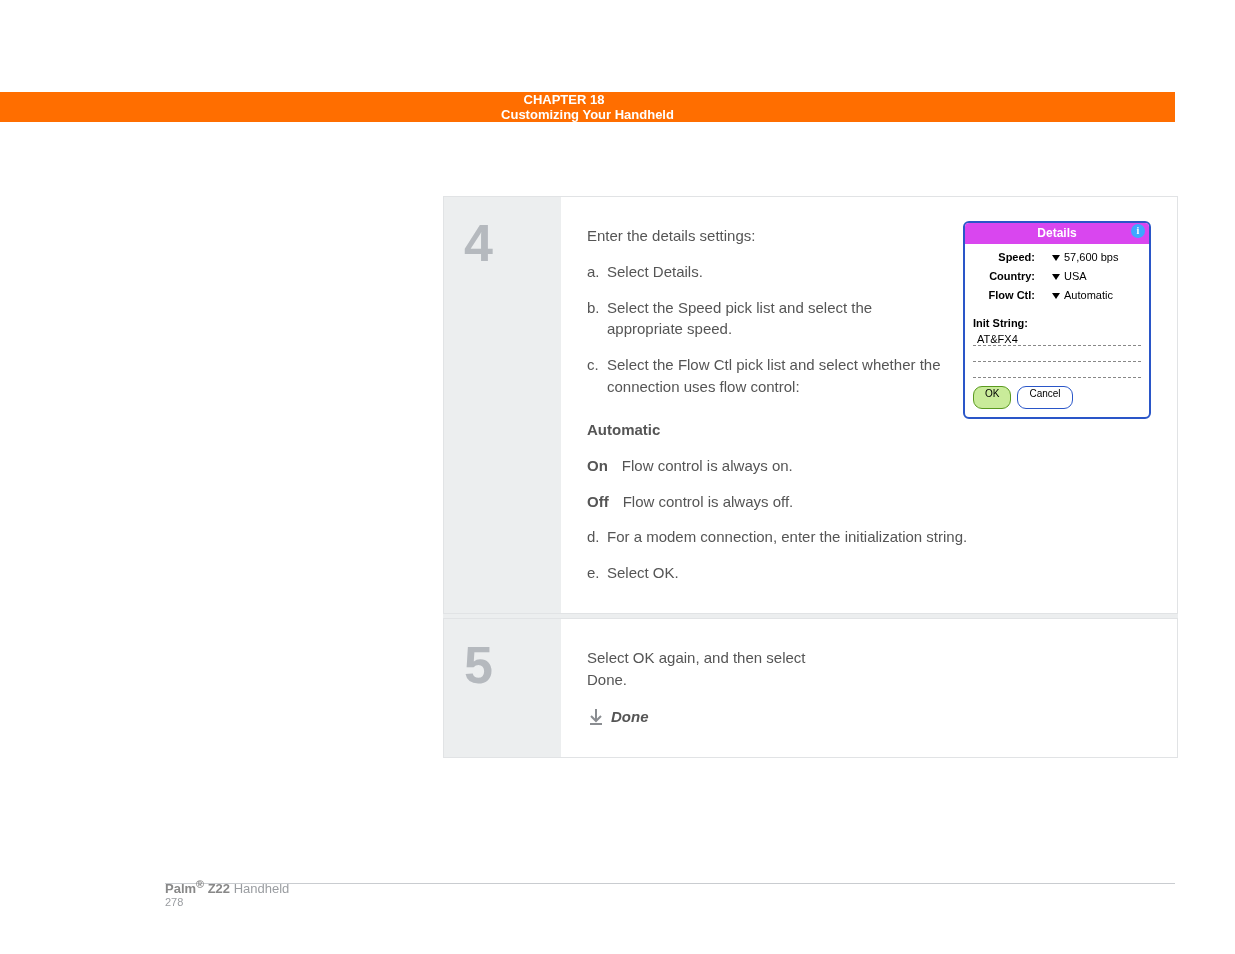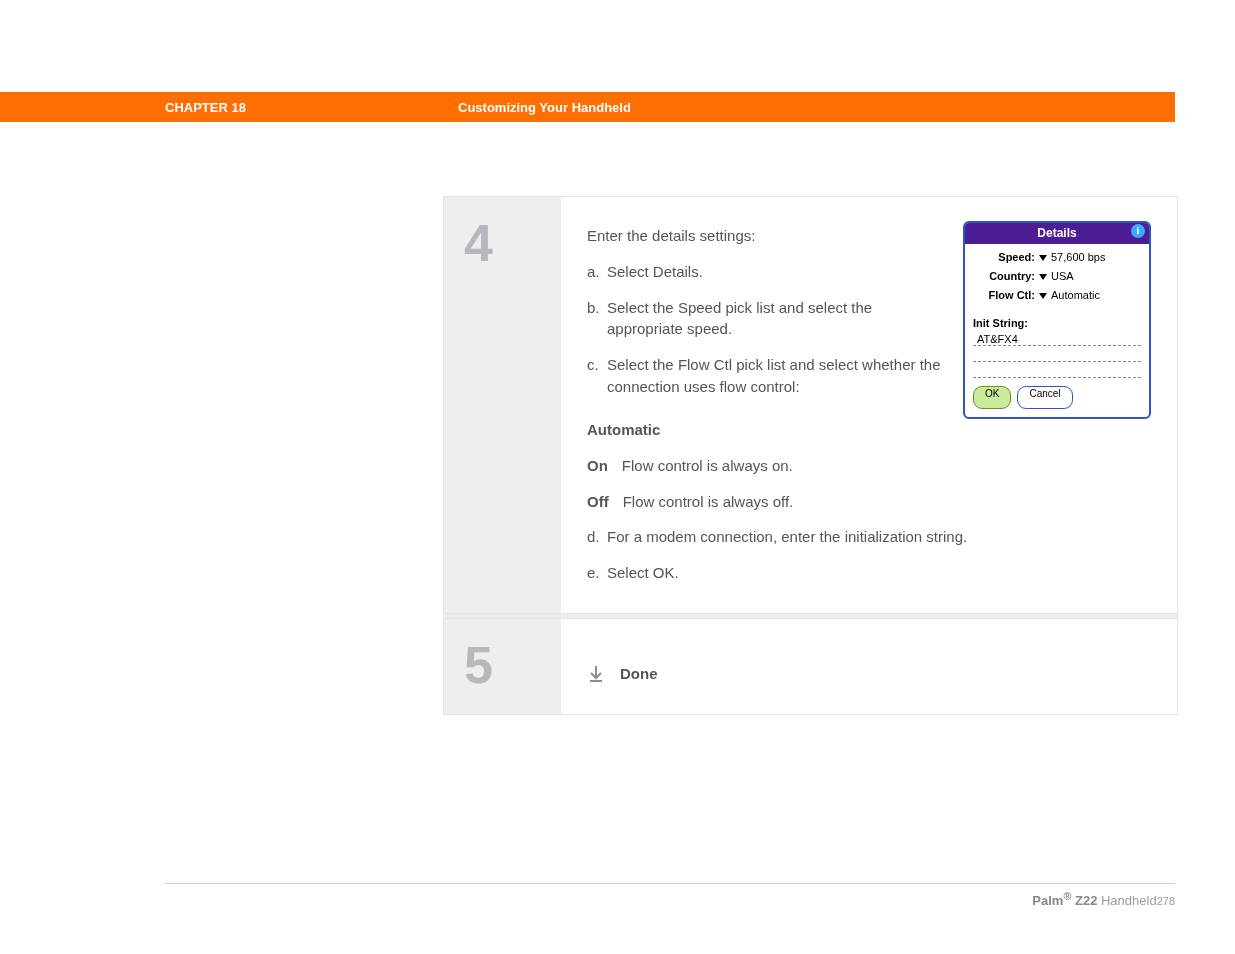--- a/index.html
+++ b/index.html
@@ -16,20 +16,21 @@
     top: 92px;
     left: 0;
     right: 60px;
     height: 30px;
     background: #ff6e00;
     display: flex;
     align-items: center;
     color: #fff;
     font-size: 13px;
     font-weight: bold;
+    flex-direction: column;
   }
   .chapter-label { margin-left: 165px; width: 293px; }
   .chapter-title { }
   .content-area {
     position: absolute;
     top: 196px;
     left: 443px;
     width: 735px;
   }
   .step-block {
@@ -70,21 +71,21 @@
     border-radius: 6px;
     background: #fff;
     font-family: "Lucida Grande", Tahoma, sans-serif;
     font-size: 11px;
     color: #000;
     flex-shrink: 0;
     overflow: hidden;
     margin-top: -4px;
   }
   .details-titlebar {
-    background: #4c1d95;
+    background: #d946ef;
     color: #fff;
     font-weight: bold;
     text-align: center;
     padding: 2px 0;
     position: relative;
     font-size: 12px;
   }
   .info-i {
     position: absolute;
     right: 4px;
@@ -96,21 +97,21 @@
     color: #fff;
     font-weight: bold;
     font-size: 10px;
     display: inline-flex;
     align-items: center;
     justify-content: center;
     font-family: Georgia, serif;
   }
   .details-body { padding: 6px 8px 8px 8px; }
   .drow { display: flex; align-items: center; margin-bottom: 3px; }
-  .dlabel { width: 62px; text-align: right; font-weight: bold; margin-right: 4px; font-size: 11px; }
+  .dlabel { width: 62px; text-align: right; font-weight: bold; margin-right: 17px; font-size: 11px; }
   .dtri {
     width: 0; height: 0;
     border-left: 4px solid transparent;
     border-right: 4px solid transparent;
     border-top: 6px solid #000;
     margin-right: 4px;
   }
   .dval { font-size: 11px; }
   .init-label { font-weight: bold; font-size: 11px; margin-top: 12px; }
   .init-line {
@@ -128,51 +129,53 @@
     font-size: 10px;
     height: 23px;
     line-height: 13px;
     background: #fff;
     color: #000;
   }
   .dlg-btn.ok { background: #c9eb9a; border-color: #5a9a1f; }
   .done-row {
     display: flex;
     align-items: center;
-    gap: 15px;
+    gap: 6px;
     margin-top: 16px;
     font-weight: bold;
     color: #555;
+    font-style: italic;
   }
   .done-icon {
     width: 18px; height: 18px;
     display: inline-flex;
     align-items: flex-end;
     justify-content: center;
     position: relative;
   }
   .done-icon svg { stroke: #8a8d91; fill: none; stroke-width: 2; }
   .gap-strip { height: 4px; background: #eceeef; }
   .footer-line {
     position: absolute;
     left: 165px;
     right: 60px;
     bottom: 70px;
     border-top: 1px solid #c9ccd0;
   }
   .footer {
     position: absolute;
     left: 165px;
-    right: 60px;
+    right: 77px;
     bottom: 46px;
     display: flex;
-    justify-content: flex-end;
+    justify-content: flex-start;
     align-items: baseline;
     font-size: 13px;
     color: #9a9da1;
+    flex-direction: column;
   }
   .footer .prod b { color: #888; }
   .footer .pg { font-size: 11px; }
 </style>
 </head>
 <body>
 
 <div class="orange-bar">
   <div class="chapter-label">CHAPTER 18</div>
   <div class="chapter-title">Customizing Your Handheld</div>
@@ -260,20 +263,21 @@
     </div>
   </div>
 
   <div class="gap-strip"></div>
 
   <div class="step-block">
     <div class="step-num-col">
       <div class="step-num">5</div>
     </div>
     <div class="step-body">
+      <p style="max-width:260px">Select OK again, and then select Done.</p>
       <div class="done-row">
         <span class="done-icon">
           <svg viewBox="0 0 18 18" width="18" height="18">
             <line x1="9" y1="1" x2="9" y2="12"></line>
             <polyline points="4,8 9,13 14,8"></polyline>
             <line x1="3" y1="16" x2="15" y2="16"></line>
           </svg>
         </span>
         <span>Done</span>
       </div>

